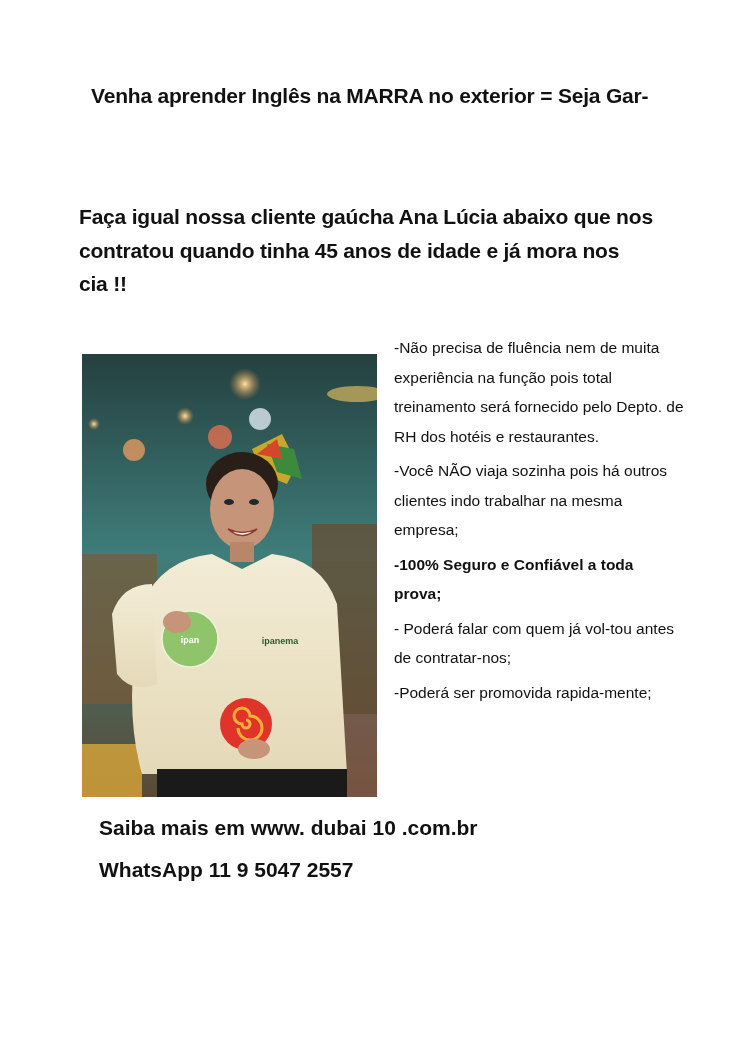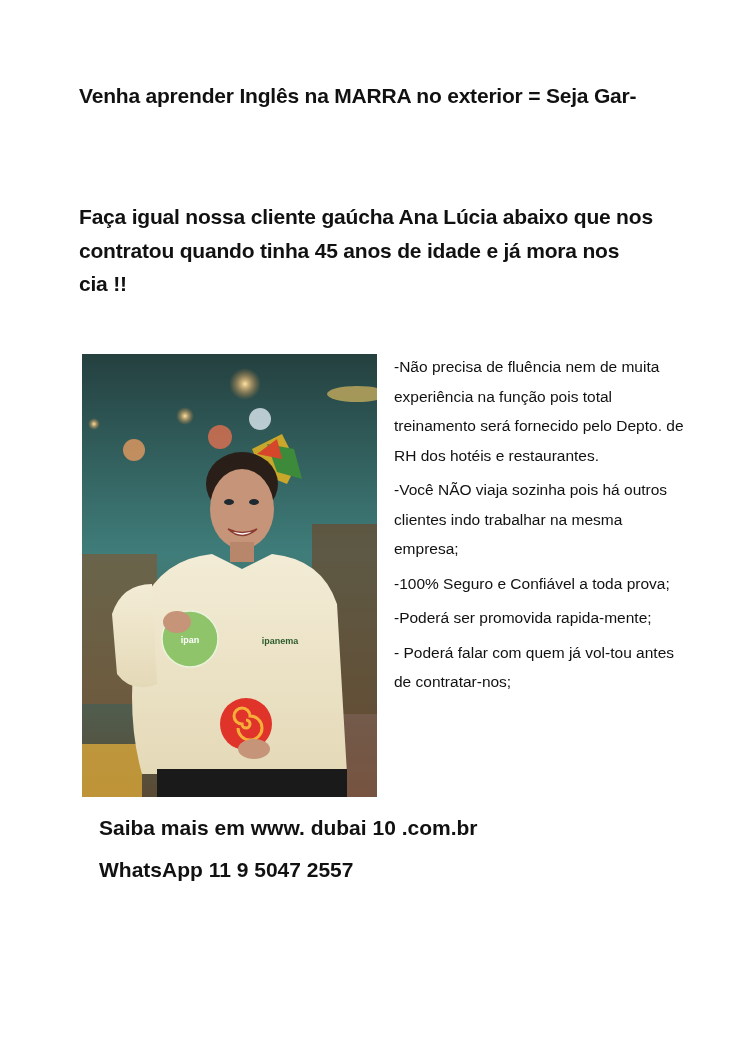--- a/index.html
+++ b/index.html
@@ -4,32 +4,32 @@
   <style>
     html, body { margin: 0; padding: 0; background: #ffffff; }
     body {
       width: 736px; height: 1041px; position: relative; overflow: hidden;
       font-family: "Liberation Sans", "DejaVu Sans", sans-serif; color: #111;
     }
     .h1 {
       position: absolute; left: 79px; width: 600px;
       font-weight: bold; font-size: 21px; line-height: 33px; letter-spacing: -0.2px;
     }
-    #title { top: 79px; }
+    #title { top: 79px; margin-left: 12px; }
     #intro { top: 200px; line-height: 33.5px; text-align: justify; width: 592px; font-size: 21px; }
     .photo {
       position: absolute; left: 82px; top: 354px; width: 295px; height: 443px;
       overflow: hidden; background: #0369a1;
     }
     .bullets {
       position: absolute; left: 394px; top: 333px; width: 290px;
-      font-size: 15.5px; line-height: 29.5px; margin-top: 19px;
+      font-size: 15.5px; line-height: 29.5px;
     }
     .bullets p { margin: 0 0 5px 0; }
-    .bullets .bold { font-weight: normal; }
+    .bullets .bold { font-weight: bold; }
     .footer {
       position: absolute; left: 79px; font-weight: bold; font-size: 21px; line-height: 30px; margin-left: 20px;
     }
     #site { top: 813px; }
     #whats { top: 855px; }
   </style>
 </head>
 <body>
 
 <div id="title" class="h1">
@@ -100,18 +100,18 @@
 
     <ellipse cx="95" cy="268" rx="14" ry="11" fill="#c69478"></ellipse>
     <ellipse cx="172" cy="395" rx="16" ry="10" fill="#c69478"></ellipse>
   </svg>
 </div>
 
 <div class="bullets">
   <p>-Não precisa de fluência nem de muita experiência na função pois total treinamento será fornecido pelo Depto. de RH dos hotéis e restaurantes.</p>
   <p>-Você NÃO viaja sozinha pois há outros clientes indo trabalhar na mesma empresa;</p>
   <p class="bold">-100% Seguro e Confiável a toda prova;</p>
+  <p>- Poderá falar com quem já vol-tou antes de contratar-nos;</p>
   <p>-Poderá ser promovida rapida-mente;</p>
-  <p>- Poderá falar com quem já vol-tou antes de contratar-nos;</p>
 </div>
 
 <div id="site" class="footer">Saiba mais em www. dubai 10 .com.br</div>
 <div id="whats" class="footer">WhatsApp 11 9 5047 2557</div>
 
 </body></html>

